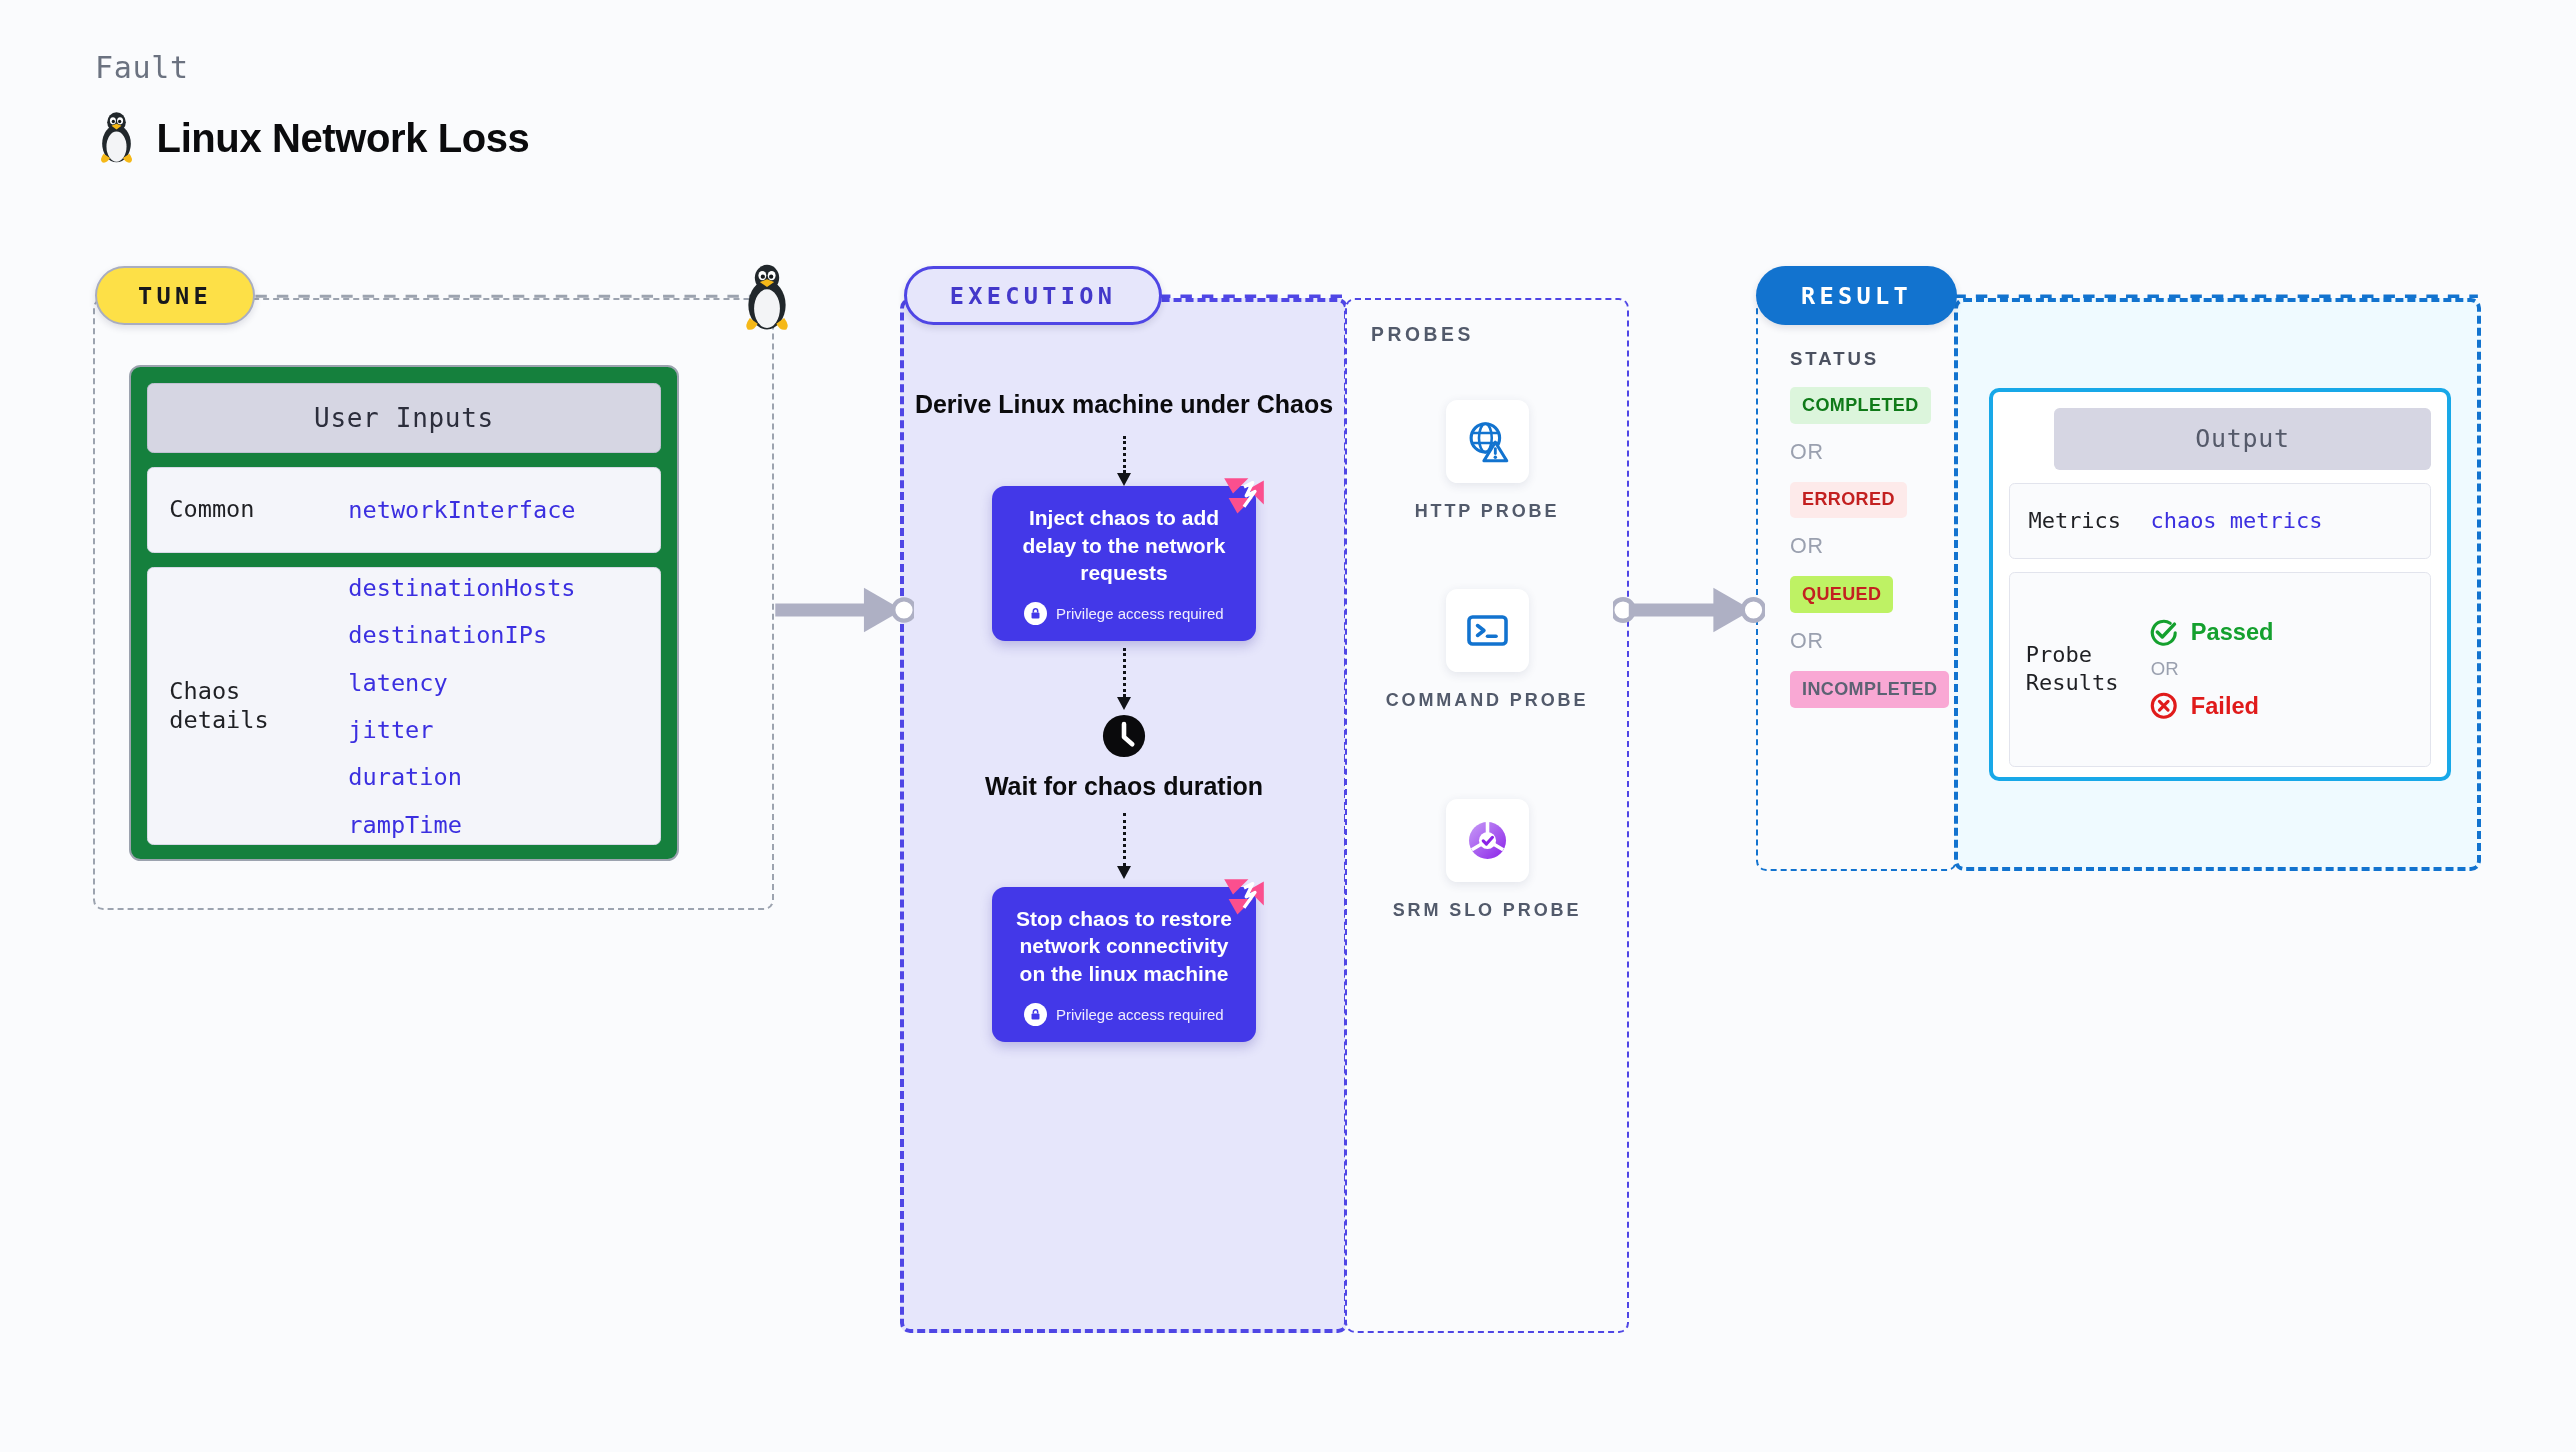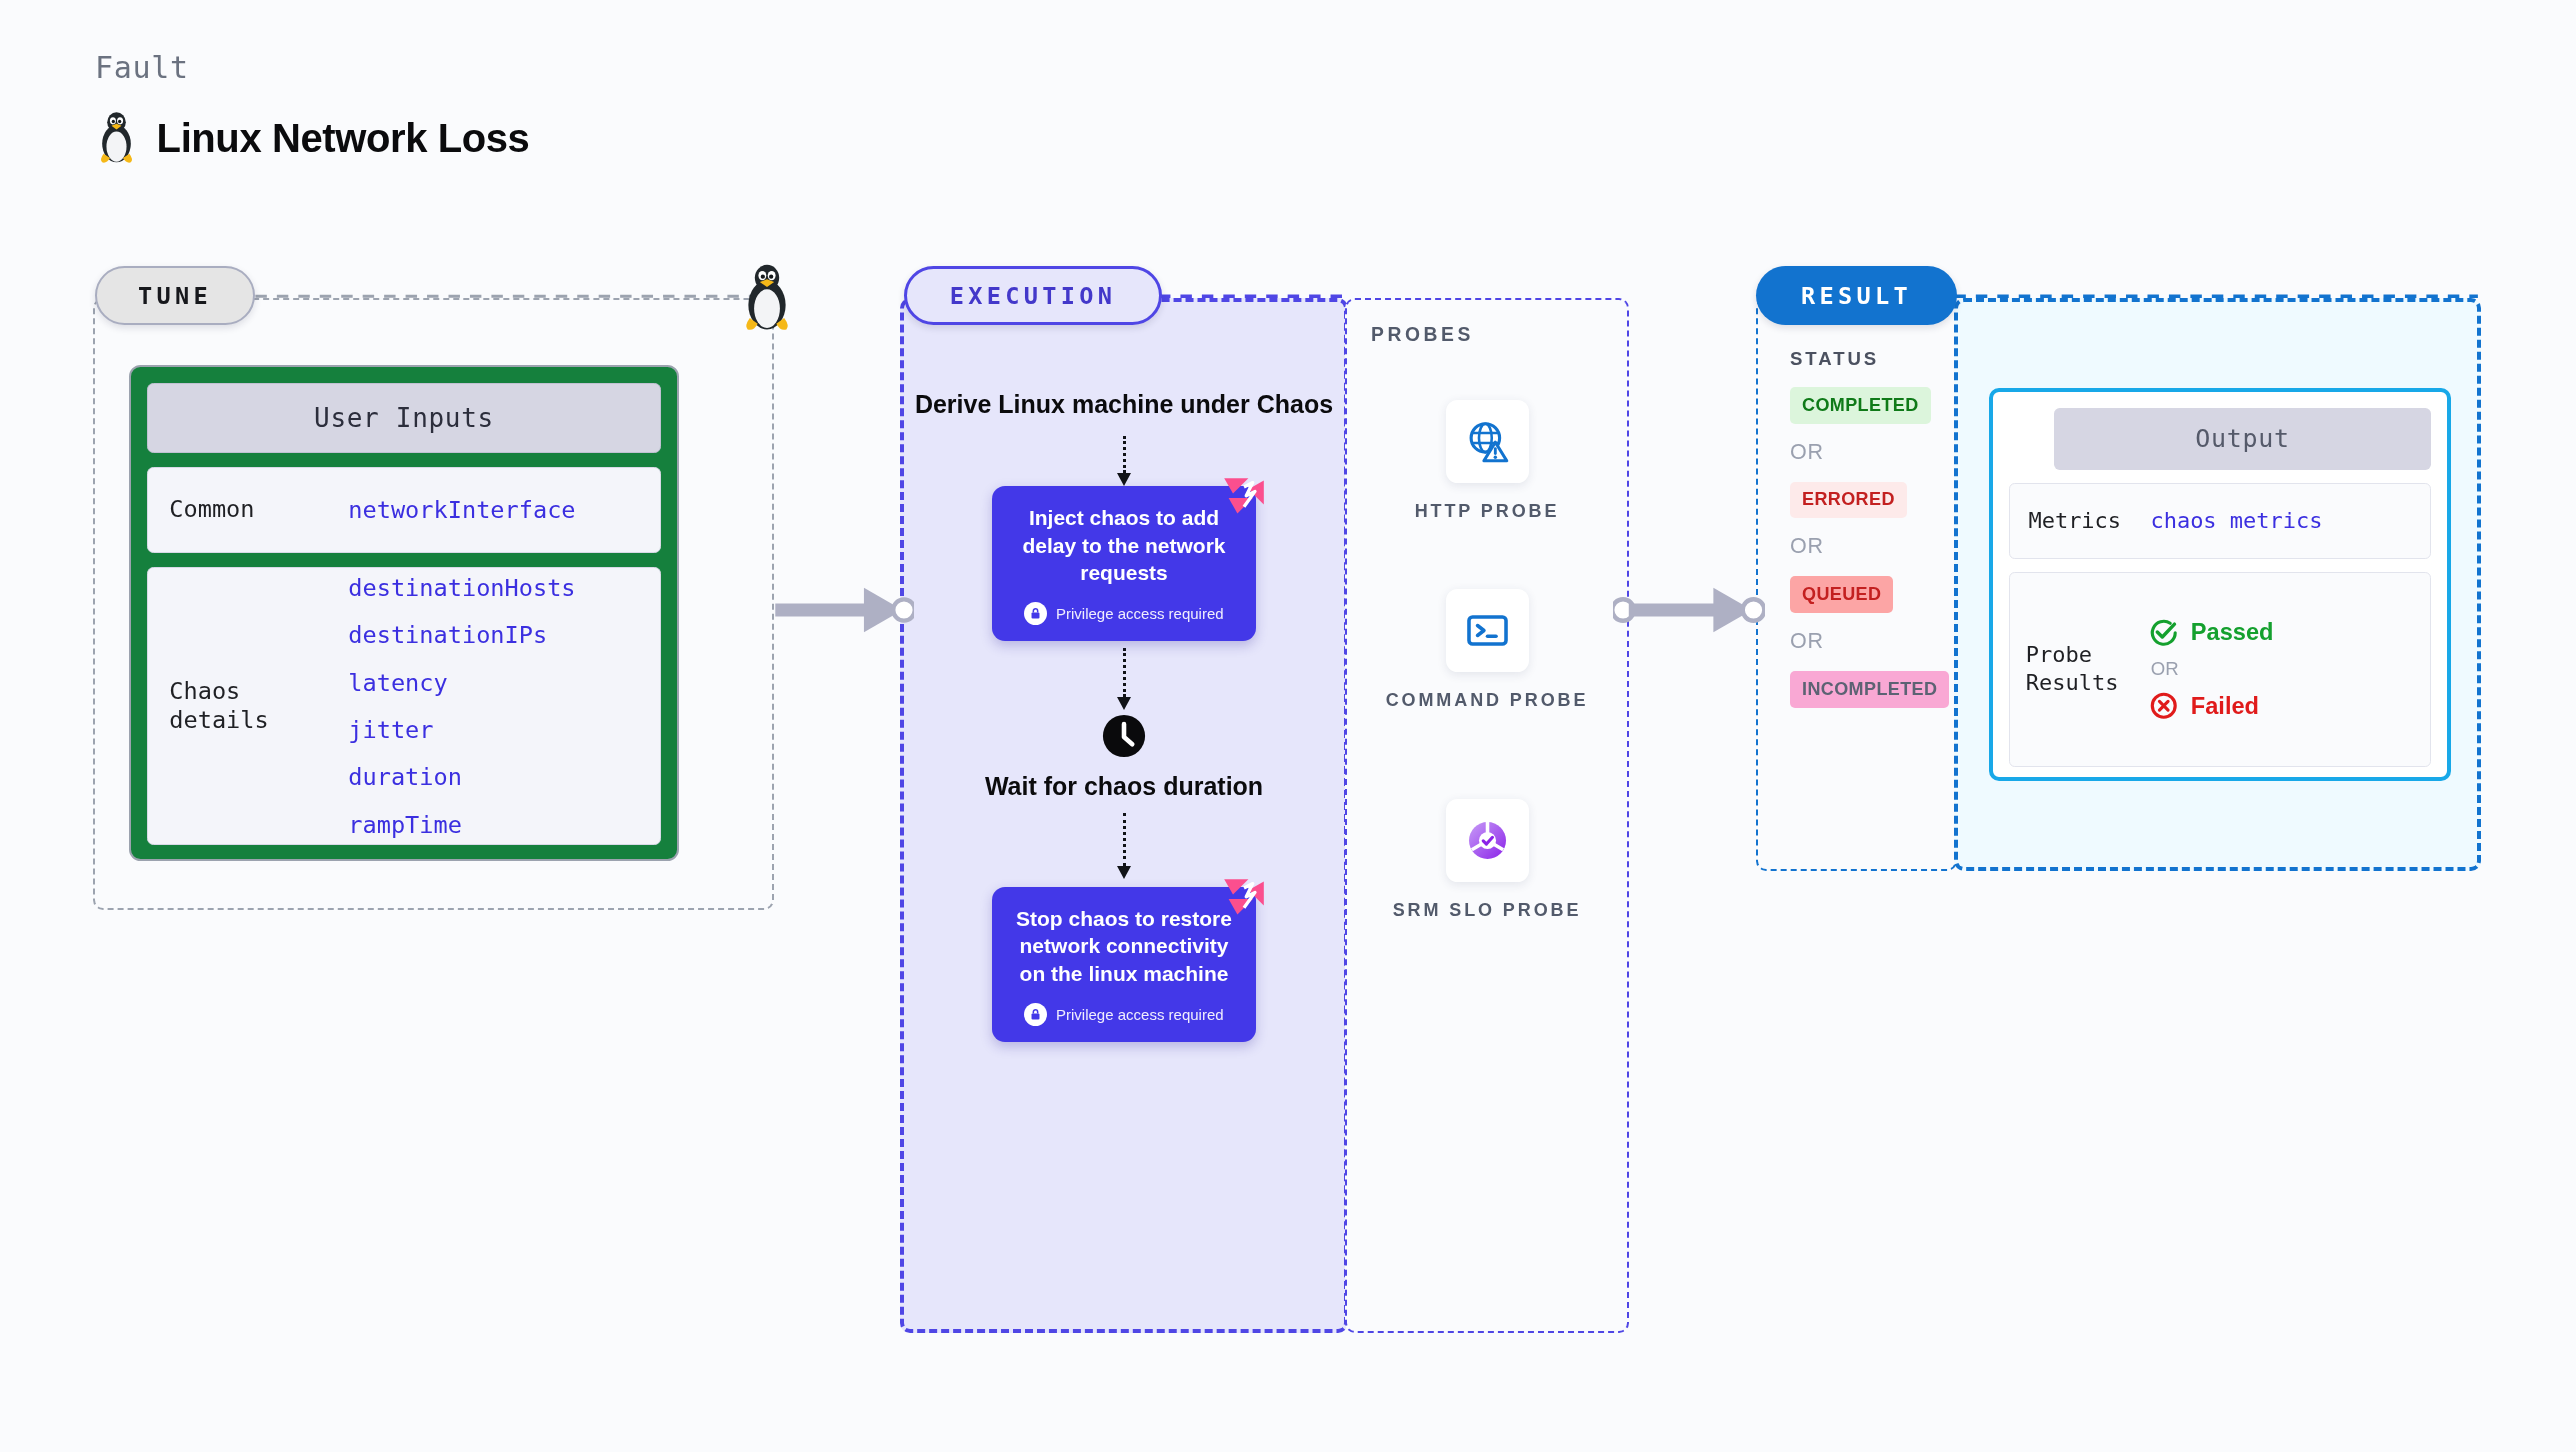--- a/index.html
+++ b/index.html
@@ -63,21 +63,21 @@
     display: flex; align-items: center; justify-content: center;
     border-radius: 716px;
     font-family: "DejaVu Sans Mono", monospace;
     font-weight: bold;
     letter-spacing: 4.3px;
     z-index: 6;
     box-shadow: 0 2.9px 7.2px rgba(30,30,60,.13);
   }
   #tune-pill {
     left: 95px; top: 266px; width: 160px; height: 59px;
-    background: #e5e5e5; border: 2.9px solid #a9adc0;
+    background: #fde047; border: 2.9px solid #a9adc0;
     color: #17181c; font-size: 23.6px;
   }
   #exec-pill {
     left: 904px; top: 266px; width: 258px; height: 59px;
     background: #e6e6fb; border: 3.6px solid #4f46e5;
     color: #4338ca; font-size: 23.6px;
   }
   #result-pill {
     left: 1756px; top: 266px; width: 201px; height: 59px;
     background: #1273cf; border: none;
@@ -459,21 +459,21 @@
 
 <div id="result-col">
   <div id="status-label">STATUS</div>
 
   <div><span class="status-badge" style="background:#dcf5dc;color:#0f7a18;">COMPLETED</span></div>
   <div class="or-text">OR</div>
 
   <div><span class="status-badge" style="background:#fdeaea;color:#c32020;">ERRORED</span></div>
   <div class="or-text">OR</div>
 
-  <div><span class="status-badge" style="background:#fca5a5;color:#c32020;">QUEUED</span></div>
+  <div><span class="status-badge" style="background:#bef264;color:#c32020;">QUEUED</span></div>
   <div class="or-text">OR</div>
 
   <div><span class="status-badge" style="background:#f9a8d4;color:#5c6273;">INCOMPLETED</span></div>
 </div>
 
 <div id="output-card">
   <div id="output-header">Output</div>
 
   <div id="metrics-block" class="out-block">
     <div class="out-label">Metrics</div>

